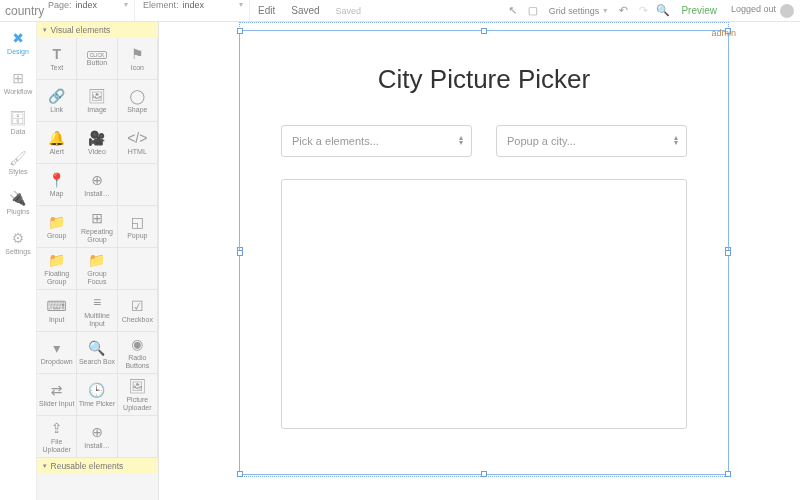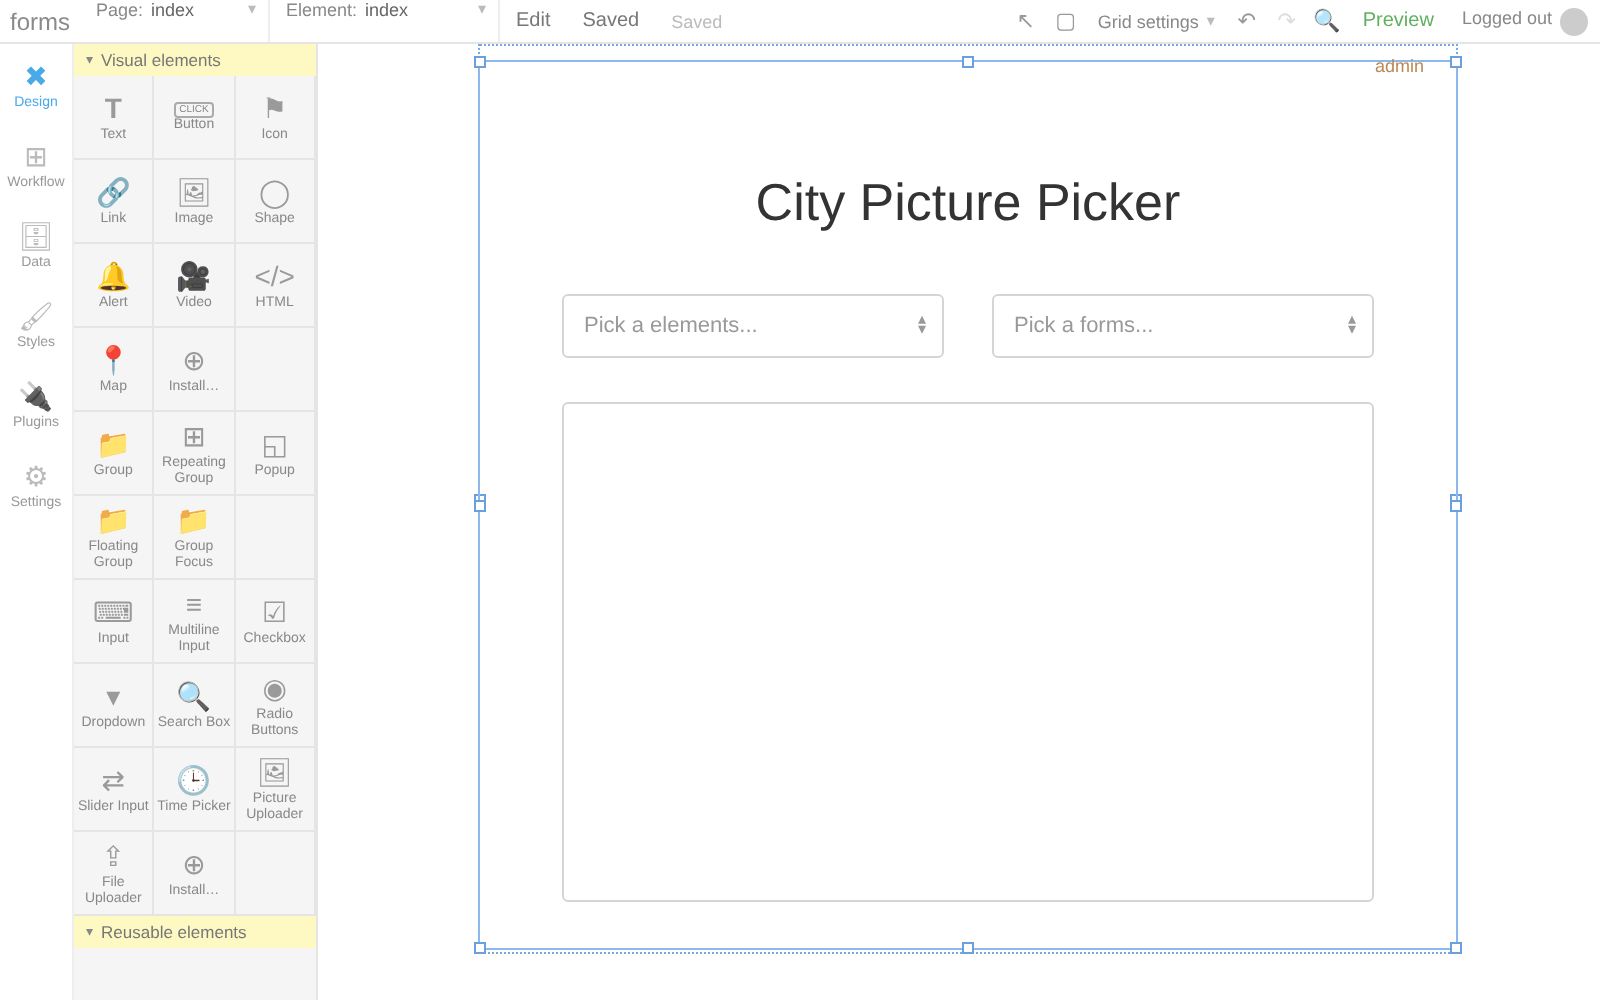--- a/index.html
+++ b/index.html
@@ -29,44 +29,44 @@
 .palette::-webkit-scrollbar{width:8px}
 .palette::-webkit-scrollbar-thumb{background:#ccc;border-radius:4px}
 .sect{background:#fef9c3;height:16px;display:flex;align-items:center;padding-left:6px;font-size:8.5px;color:#777;position:relative}
 .sect::before{content:"▾";font-size:7px;margin-right:4px;color:#888}
 .grid3{display:grid;grid-template-columns:repeat(3,1fr)}
 .cell{height:42px;display:flex;flex-direction:column;align-items:center;justify-content:center;border-right:1px solid #e5e5e5;border-bottom:1px solid #e5e5e5;background:#f5f5f5}
 .cell .ic{font-size:14px;color:#9a9a9a;margin-bottom:2px}
 .cell .lbl{font-size:7px;color:#888;text-align:center;line-height:1.1;padding:0 1px}
 .cell .click-badge{font-size:5px;border:1px solid #aaa;padding:0 2px;border-radius:2px;color:#888}
 .canvas{flex:1;position:relative;background:#fff}
-.admin{position:absolute;top:6px;right:88px;font-size:9px;color:#b85;z-index:3}
+.admin{position:absolute;top:6px;right:64px;font-size:9px;color:#b85;z-index:3}
 .sel-outer{position:absolute;left:80px;top:0;width:490px;height:455px;border:1px dotted #7aa8e0}
 .sel-inner{position:absolute;left:80px;top:8px;width:490px;height:445px;border:1px solid #8cb8ec}
 .handle{position:absolute;width:6px;height:6px;background:#fff;border:1px solid #6aa0e0}
 .h-n{top:-3px;left:calc(50% - 3px)}
 .h-s{bottom:-3px;left:calc(50% - 3px)}
 .h-e{right:-3px;top:calc(50% - 3px)}
 .h-w{left:-3px;top:calc(50% - 3px)}
 .h-ne{top:-3px;right:-3px}
 .h-nw{top:-3px;left:-3px}
 .h-se{bottom:-3px;right:-3px}
 .h-sw{bottom:-3px;left:-3px}
-.preview-page{position:absolute;left:82px;top:26px;width:486px;padding:20px 40px}
+.preview-page{position:absolute;left:82px;top:4px;width:486px;padding:20px 40px}
 .title{font-size:26px;color:#333;text-align:center;font-weight:400;margin:18px 0 30px}
 .row{display:flex;gap:24px;margin-bottom:22px}
 .picker{flex:1;height:32px;border:1px solid #d5d5d5;border-radius:3px;display:flex;align-items:center;padding:0 10px;position:relative;font-size:11px;color:#999;background:#fff}
 .picker .arr{position:absolute;right:8px;font-size:8px;color:#999;line-height:0.6}
 .imgbox{height:250px;border:1px solid #d5d5d5;border-radius:3px;background:#fff}
 </style>
 </head>
 <body>
 
 <div class="topbar">
-  <div class="logo">forms</div>
+  <div class="logo">country</div>
   <div class="tb-drop">
     <span class="lbl">Page:</span>
     <span class="val">index</span>
     <span class="chev">▾</span>
   </div>
   <div class="tb-drop" style="min-width:115px">
     <span class="lbl">Element:</span>
     <span class="val">index</span>
     <span class="chev">▾</span>
   </div>
@@ -263,20 +263,20 @@
     </div>
 
     <div class="preview-page">
       <div class="title">City Picture Picker</div>
       <div class="row">
         <div class="picker">
           <span>Pick a elements...</span>
           <span class="arr">▴<br>▾</span>
         </div>
         <div class="picker">
-          <span>Pick a forms...</span>
+          <span>Popup a city...</span>
           <span class="arr">▴<br>▾</span>
         </div>
       </div>
       <div class="imgbox"></div>
     </div>
   </div>
 </div>
 
 </body></html>

